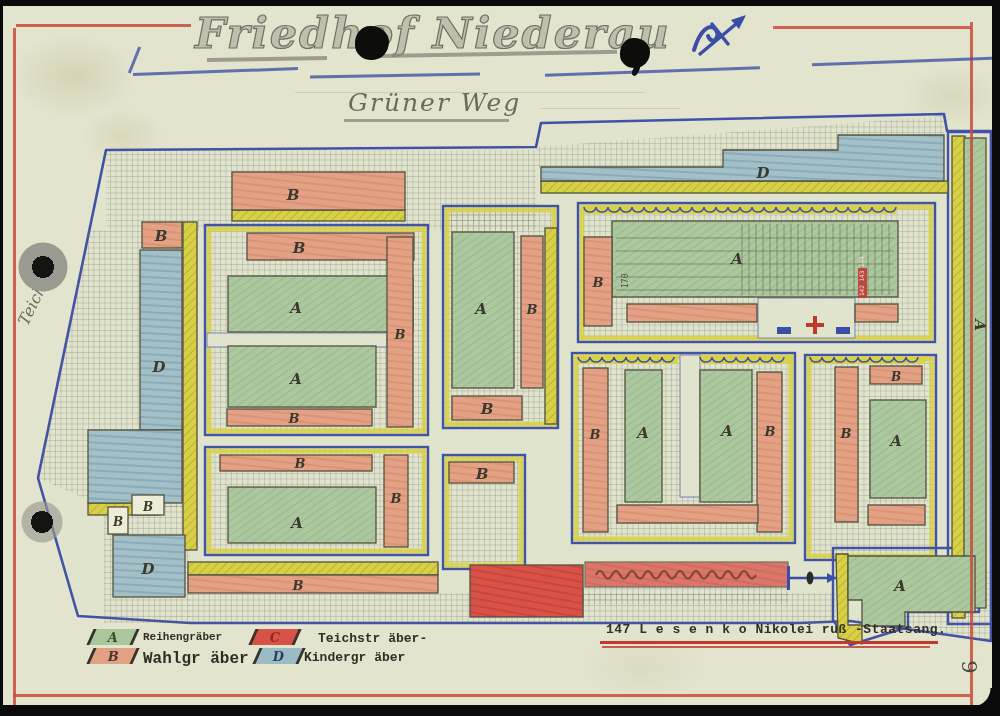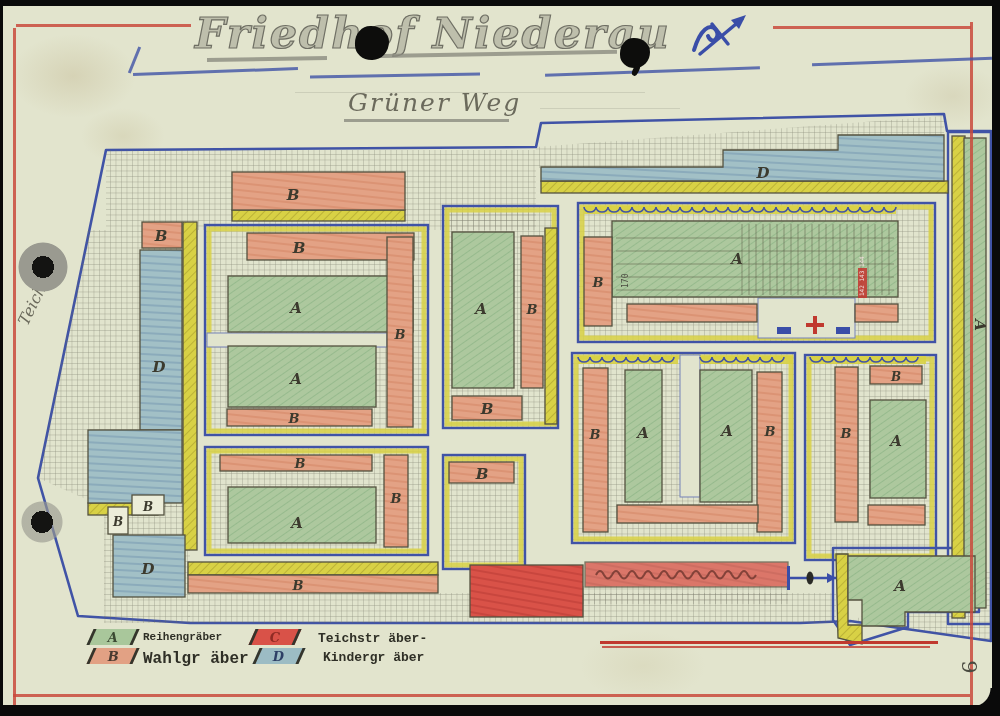--- a/index.html
+++ b/index.html
@@ -218,40 +218,41 @@
     <polygon points="60,9 45,14 53,23" fill="#3a4ea8"></polygon>
   </svg>
 
   <div class="abs hand" style="left:348px;top:88px;font-size:25px;letter-spacing:2px;">Grüner Weg</div>
   <div class="abs gray-bar" style="left:344px;top:119px;width:165px;height:2.5px;"></div>
   <div class="abs gray-bar" style="left:295px;top:92px;width:350px;height:1px;opacity:.25;"></div>
   <div class="abs gray-bar" style="left:540px;top:108px;width:140px;height:1px;opacity:.25;"></div>
 
   <div class="abs hand" style="left:14px;top:320px;font-size:16px;transform:rotate(-64deg);transform-origin:0 0;">Teichstr.</div>
 
+  <div class="abs typed" style="left:606px;top:622px;font-size:13px;letter-spacing:0.5px;white-space:nowrap;">147  L e s e n k o  Nikolei  ruß -Staatsang.</div>
   <div class="abs" style="left:600px;top:641px;width:338px;height:3px;background:#c0392e;"></div>
   <div class="abs" style="left:602px;top:646px;width:328px;height:2px;background:#c0392e;opacity:.8;"></div>
 
   <div>
     <div class="legend-swatch" style="left: 90px; top: 629px; background: rgb(169, 199, 155);">
         <span style="color: rgb(60, 74, 51);">A</span>
       </div>
     <div class="legend-swatch" style="left: 90px; top: 648px; background: rgb(226, 161, 132);">
         <span style="color: rgb(74, 58, 48);">B</span>
       </div>
     <div class="legend-swatch" style="left: 252px; top: 629px; background: rgb(217, 82, 72);">
         <span style="color: rgb(143, 43, 36);">C</span>
       </div>
     <div class="legend-swatch" style="left: 256px; top: 648px; background: rgb(156, 188, 196);">
         <span style="color: rgb(45, 63, 102);">D</span>
       </div>
     <div class="abs typed" style="left:143px;top:631px;font-size:11px;">Reihengräber</div>
     <div class="abs typed" style="left:143px;top:650px;font-size:16px;">Wahlgr äber</div>
     <div class="abs typed" style="left:318px;top:631px;font-size:13px;">Teichstr äber-</div>
-    <div class="abs typed" style="left:323px;top:650px;font-size:13px;">Kindergr äber</div>
+    <div class="abs typed" style="left:304px;top:650px;font-size:13px;">Kindergr äber</div>
   </div>
 
   <div class="abs" style="left:962px;top:655px;font-family:'DejaVu Serif',serif;font-size:21px;color:#4a4a40;transform:rotate(90deg);">9</div>
 
   <div class="abs punch-top" style="left:355px;top:26px;width:34px;height:34px;"></div>
   <div class="abs punch-top" style="left:620px;top:38px;width:30px;height:30px;"></div>
   <div class="abs" style="left:633px;top:64px;width:6px;height:12px;background:#0d0d0c;transform:rotate(25deg);border-radius:40%;"></div>
   <div class="abs" style="left:18px;top:242px;width:50px;height:50px;border-radius:50%;background:radial-gradient(circle, #141412 0 11px, #9a9a90 11px 24px, rgba(154,154,144,0) 25px);"></div>
   <div class="abs" style="left:20px;top:500px;width:44px;height:44px;border-radius:50%;background:radial-gradient(circle, #141412 0 11px, rgba(154,154,144,.65) 11px 20px, rgba(154,154,144,0) 21px);"></div>
 

